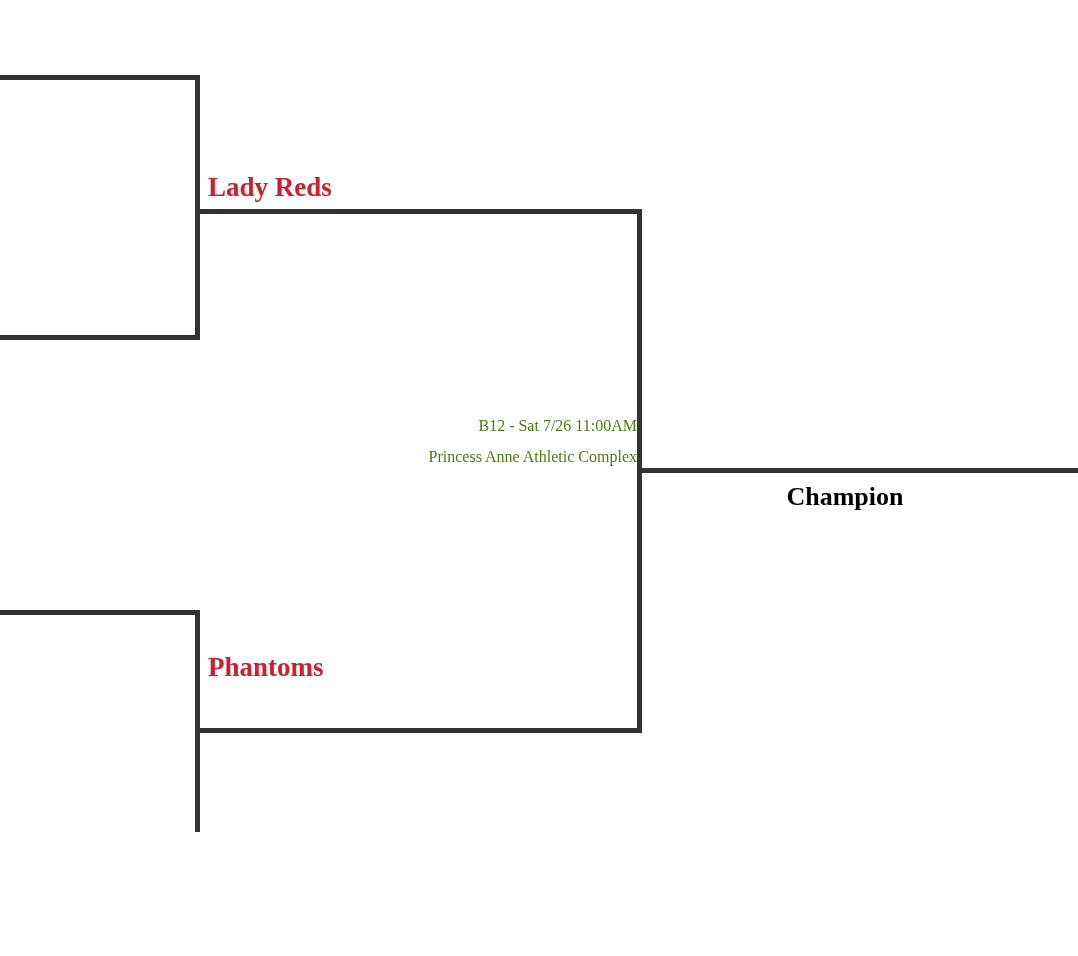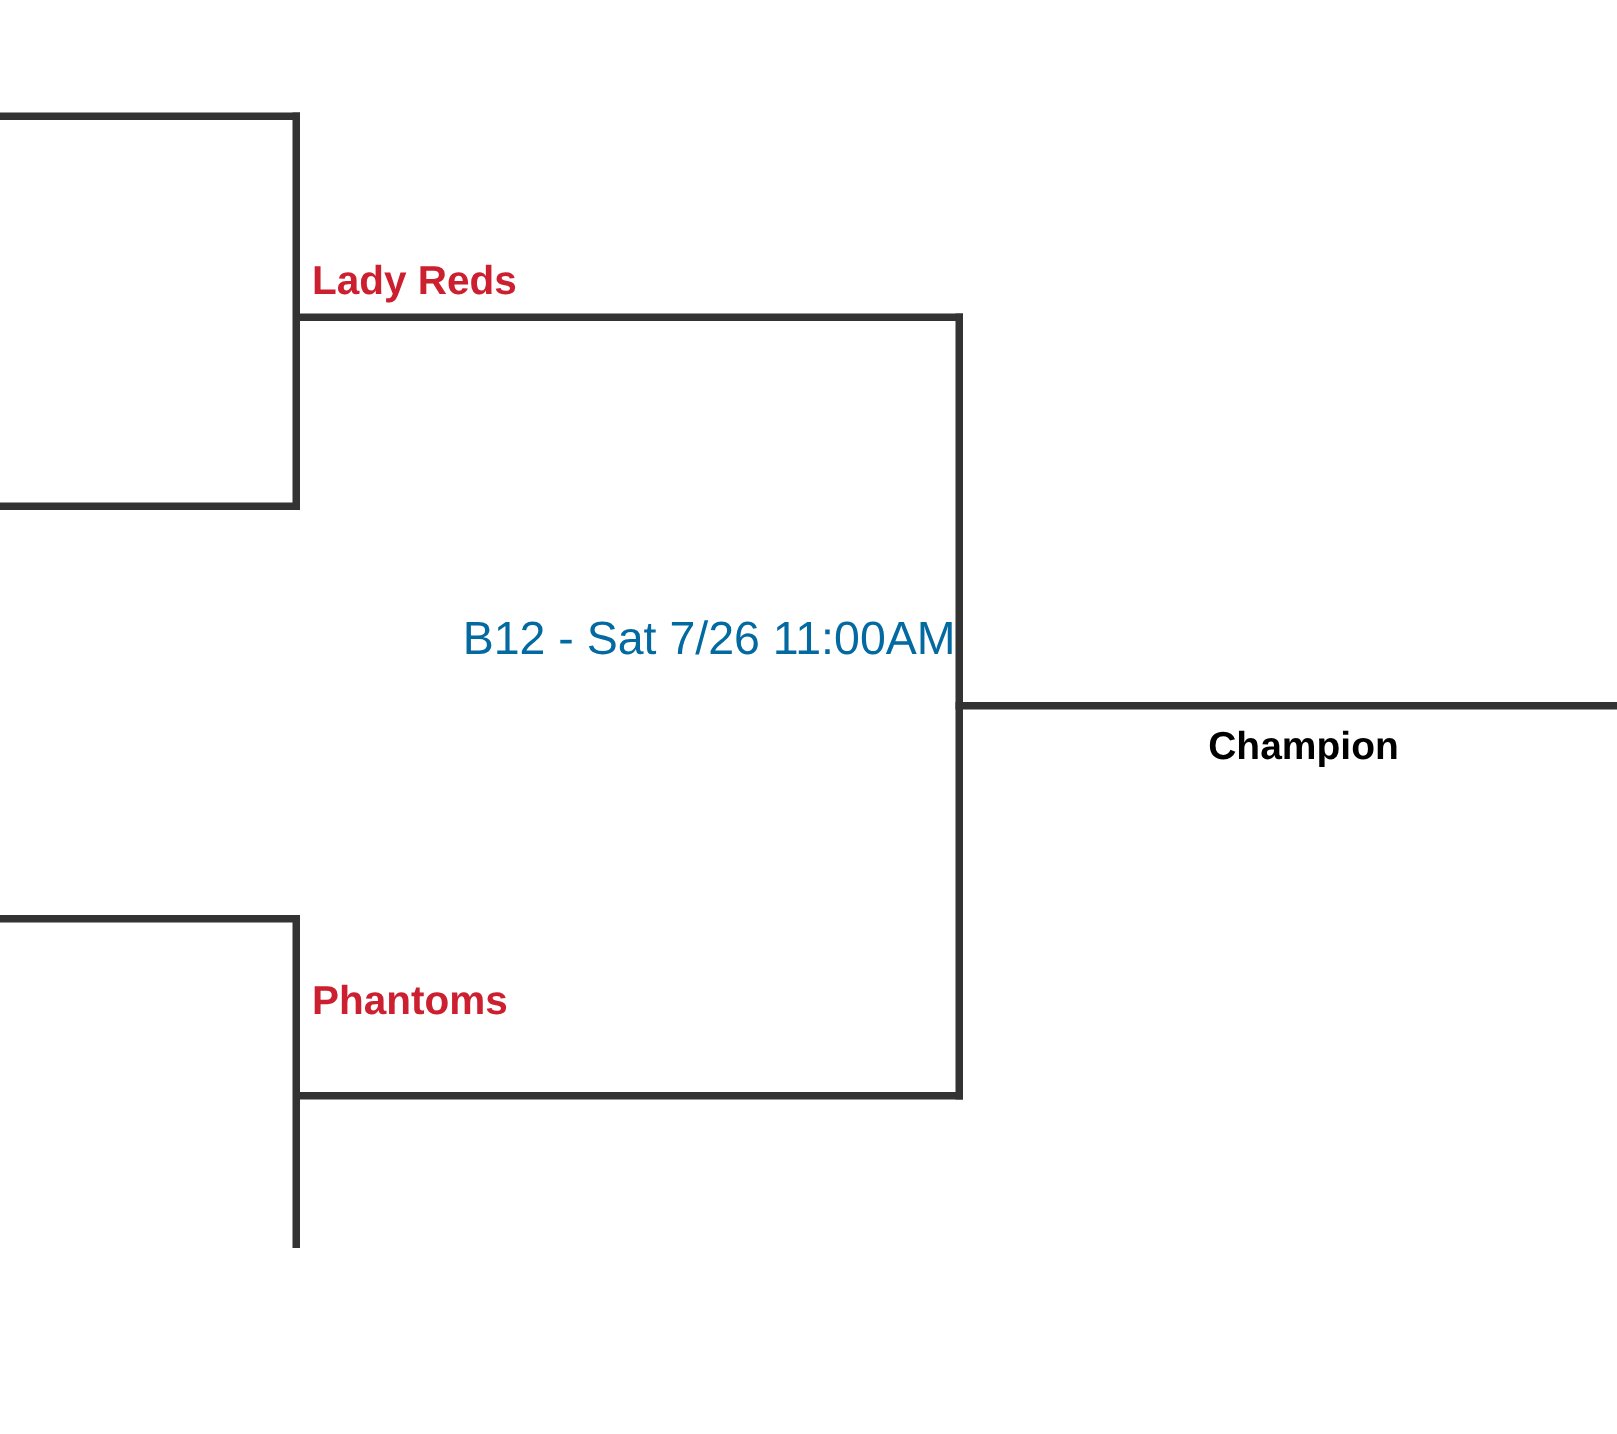--- a/index.html
+++ b/index.html
@@ -12,20 +12,21 @@
     font-family: "Liberation Sans", sans-serif;
     -webkit-font-smoothing: antialiased;
   }
 
   #bracket-canvas {
     position: relative;
     width: 1078px;
     height: 832px;
     overflow: hidden;
     background: #ffffff;
+    font-family: Liberation Serif, serif;
   }
 
   
   .stroke-h {
     position: absolute;
     height: 5px;
     background: #333333;
   }
   .stroke-v {
     position: absolute;
@@ -69,42 +70,42 @@
   .team-label-top    { left: 208px; top: 174px; }
   .team-label-bottom { left: 208px; top: 654px; }
 
   
   .final-match-info {
     position: absolute;
     left: 137px;
     top: 410px;
     width: 500px;
     text-align: right;
-    color: #0369a1;
-    font-size: 31px;
+    color: #4d7c0f;
+    font-size: 16px;
     line-height: 31px;
     white-space: nowrap;
   }
   .final-match-info .line { display: block; }
 
   
   .champion-winner-label {
     position: absolute;
     left: 645px;
     top: 430px;
     width: 412px;
     text-align: center;
     font-size: 27px;
     color: #8f8f8f;
     white-space: nowrap;
     line-height: 1;
   }
   .champion-title {
     position: absolute;
-    left: 669px;
+    left: 645px;
     top: 484px;
     width: 400px;
     text-align: center;
     font-size: 26px;
     font-weight: bold;
     color: #000000;
     white-space: nowrap;
     line-height: 1;
   }
 </style>
@@ -131,18 +132,19 @@
   <div class="stroke-v" style="left:637px; top:209px; height:524px;"></div>
 
   <div class="stroke-h" style="left:637px; top:468px; width:441px;"></div>
 
   <div class="team-label team-label-top">Lady Reds</div>
 
   <div class="team-label team-label-bottom">Phantoms</div>
 
   <div class="final-match-info">
     <span class="line">B12 - Sat 7/26 11:00AM</span>
+    <span class="line">Princess Anne Athletic Complex</span>
   </div>
 
 
   <div class="champion-title">Champion</div>
 
 </div>
 
 </body></html>

